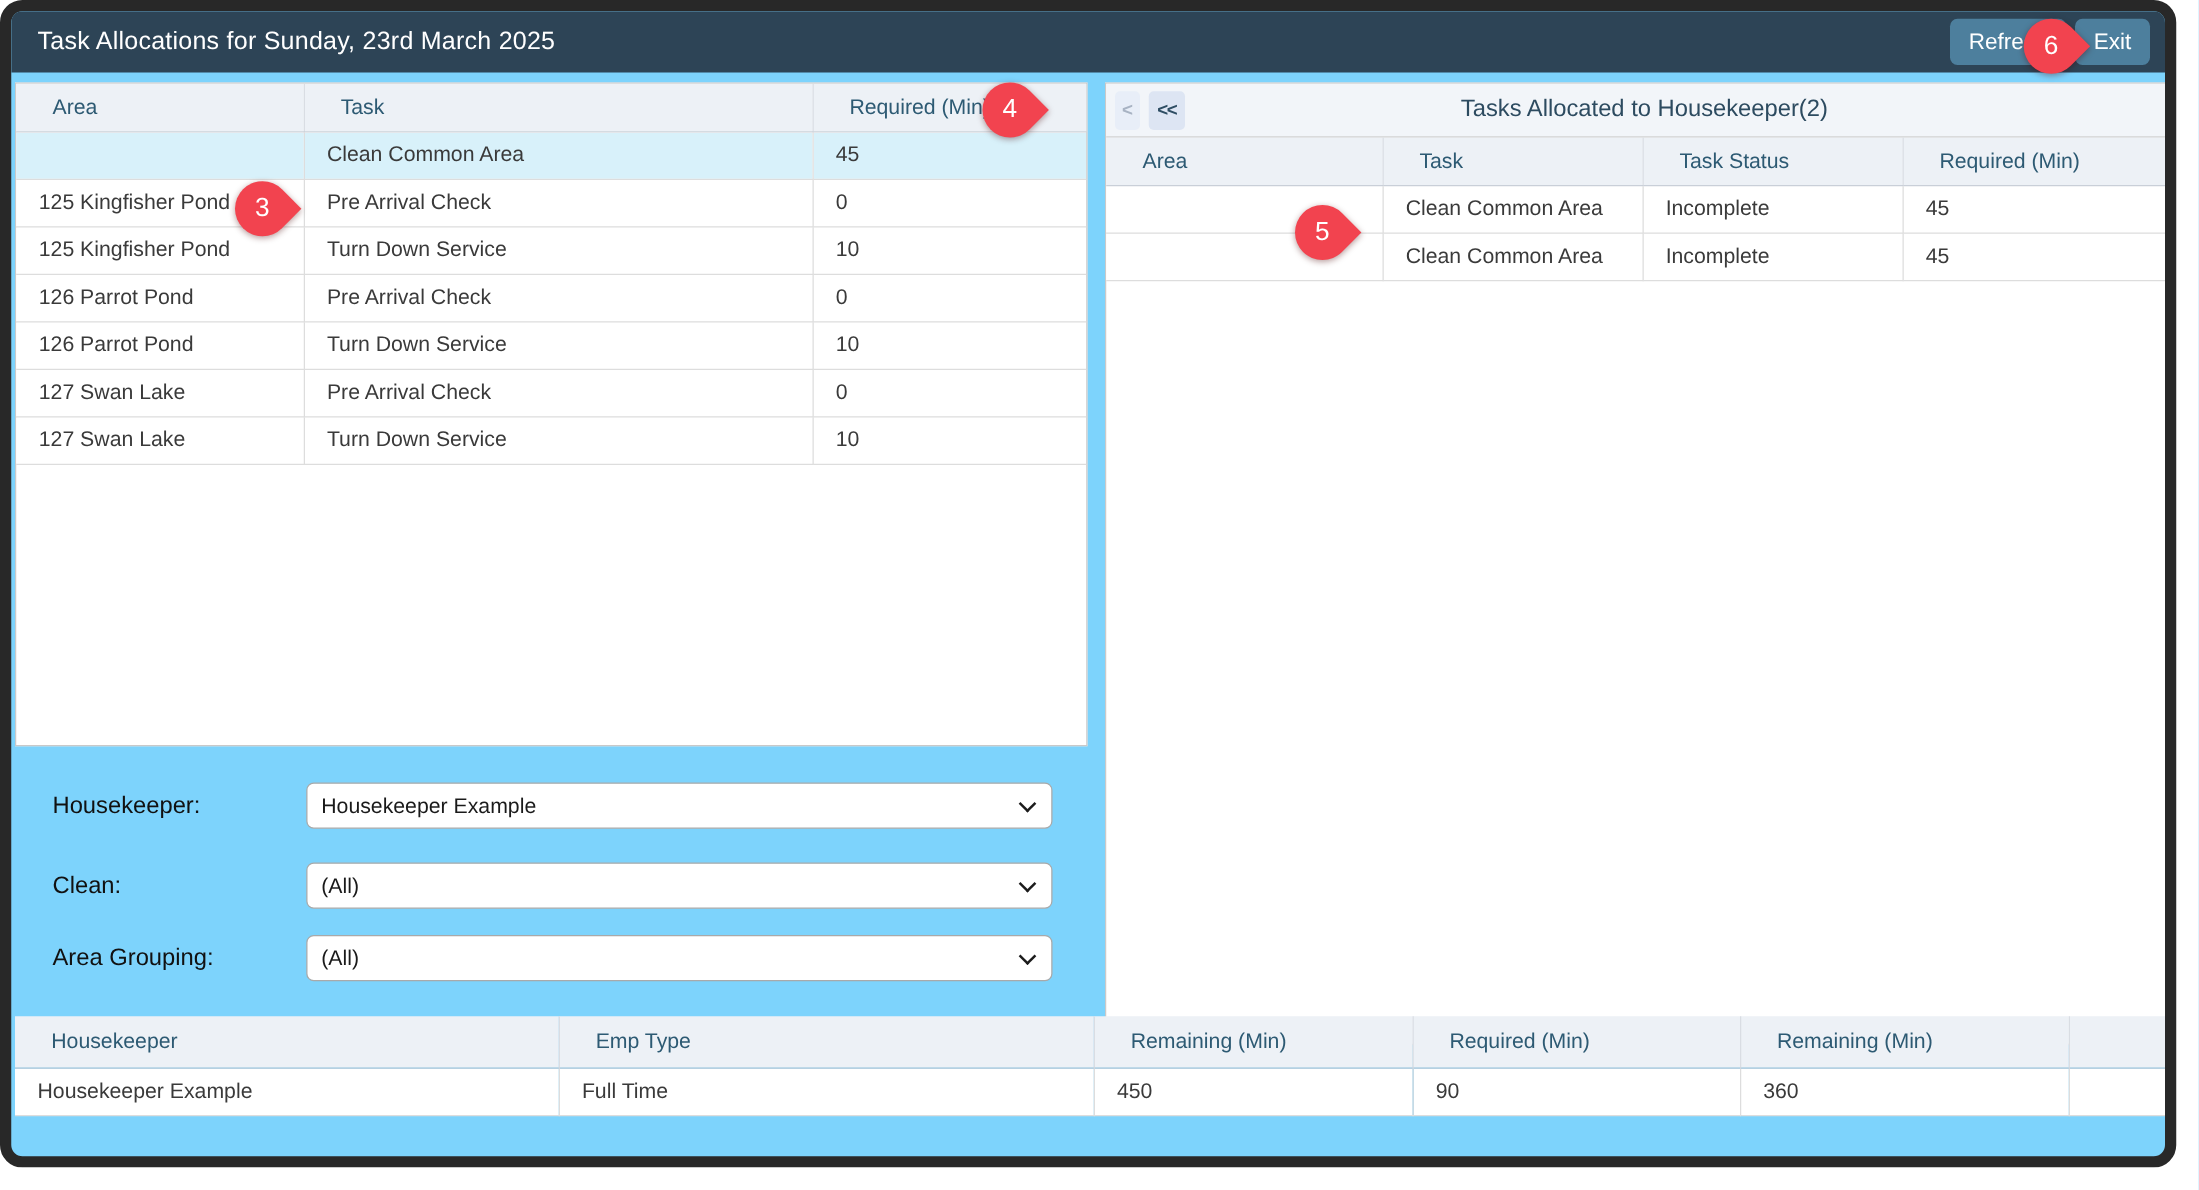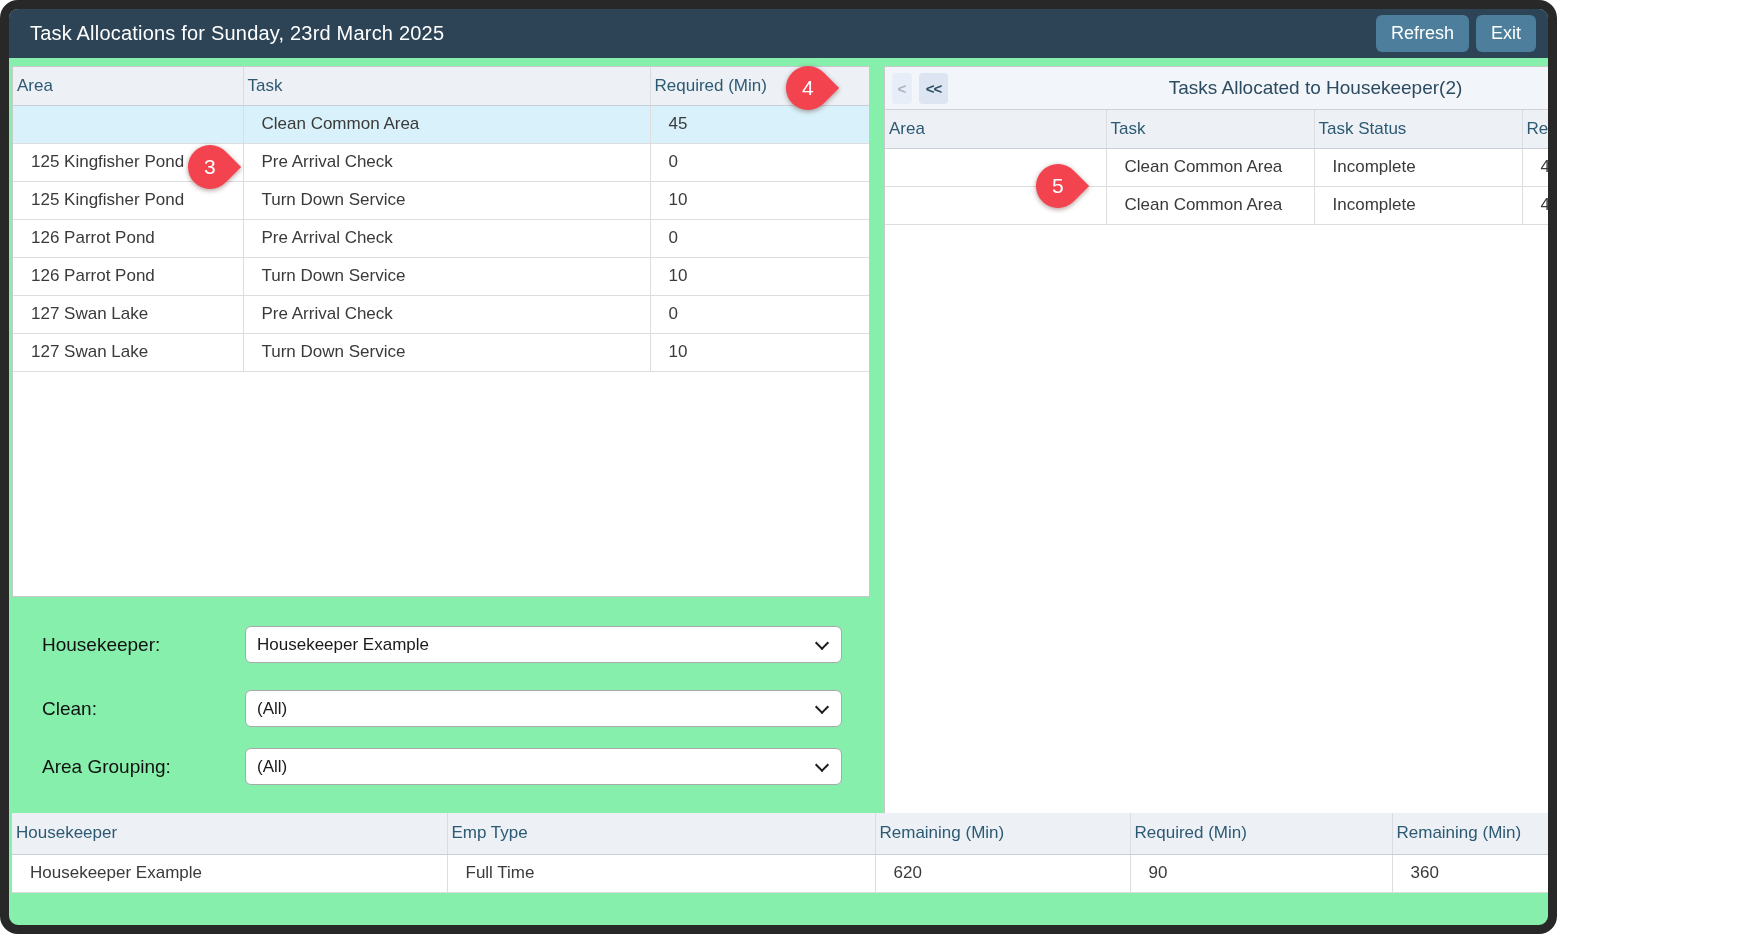--- a/index.html
+++ b/index.html
@@ -3,22 +3,22 @@
 <meta charset="utf-8">
 <style>
   :root{
     --titlebar:#2d4456; --button:#4d7f9d; --panel-header:#f2f5f9;
     --table-header:#edf1f6; --header-text:#2d5a73; --selected-row:#d8f1fa;
     --annotation:#f2434f; --nav-button:#dde5f3;
   }
   *{box-sizing:border-box; margin:0; padding:0;}
   body{background:#fff; font-family:"Liberation Sans", sans-serif;}
   .stage{
-    position:relative; width:1557px; height:934px; margin:0;
-    border:9px solid #282828; border-radius:18px; background:#86efac; overflow:hidden;
+    position:relative; width:1741px; height:934px; margin:0;
+    border:9px solid #282828; border-radius:18px; background:#7dd3fc; overflow:hidden;
   }
   
   .titlebar{
     position:absolute; left:0; top:0; right:0; height:49px; background:var(--titlebar);
     display:flex; align-items:center; justify-content:space-between; padding:0 12px 0 21px;
   }
   .title{color:#fff; font-size:20px; letter-spacing:.2px;}
   .tb-buttons{display:flex; gap:7px;}
   .tb-btn{
     height:37px; border:none; border-radius:6px; background:var(--button);
@@ -38,21 +38,21 @@
     background:var(--nav-button); color:#2e4d63; font-size:15px; font-weight:bold;
     display:flex; align-items:center; justify-content:center; cursor:pointer; font-family:inherit;
   }
   #btn-allocate{right:8px; width:22px;}
   #btn-deallocate{left:7px; width:20px; background:#e8eef8; color:#a8b3c3;}
   #btn-deallocate-all{left:34px; width:29px; letter-spacing:-1px;}
   
   table.grid{width:100%; border-collapse:collapse; table-layout:fixed;}
   table.grid th{
     height:38px; background:var(--table-header); color:var(--header-text);
-    font-weight:400; font-size:17px; text-align:left; padding:0 4px;
+    font-weight:400; font-size:17px; text-align:left; padding:0 29px;
     border-bottom:1px solid #c9cfd8; border-right:1px solid #d9dde3;
   }
   table.grid th:last-child{border-right:none;}
   table.grid td{
     height:38px; font-size:17px; color:#3a3a3a; padding:0 18px;
     border-bottom:1px solid #ddd; border-right:1px solid #ddd; background:#fff;
     overflow:hidden; white-space:nowrap;
   }
   table.grid td:last-child{border-right:none;}
   tr.selected td{background:var(--selected-row);}
@@ -225,21 +225,21 @@
             <th>Remaining (Min)</th>
             <th>Required (Min)</th>
             <th>Remaining (Min)</th>
             <th></th>
           </tr>
         </thead>
       <tbody id="bottom-body">
           <tr>
             <td>Housekeeper Example</td>
             <td>Full Time</td>
-            <td>620</td>
+            <td>450</td>
             <td>90</td>
             <td>360</td>
             <td></td>
           </tr>
         </tbody>
     </table>
   </div>
 
   <div class="pin" id="pin-3">
     <div class="pin-body">

